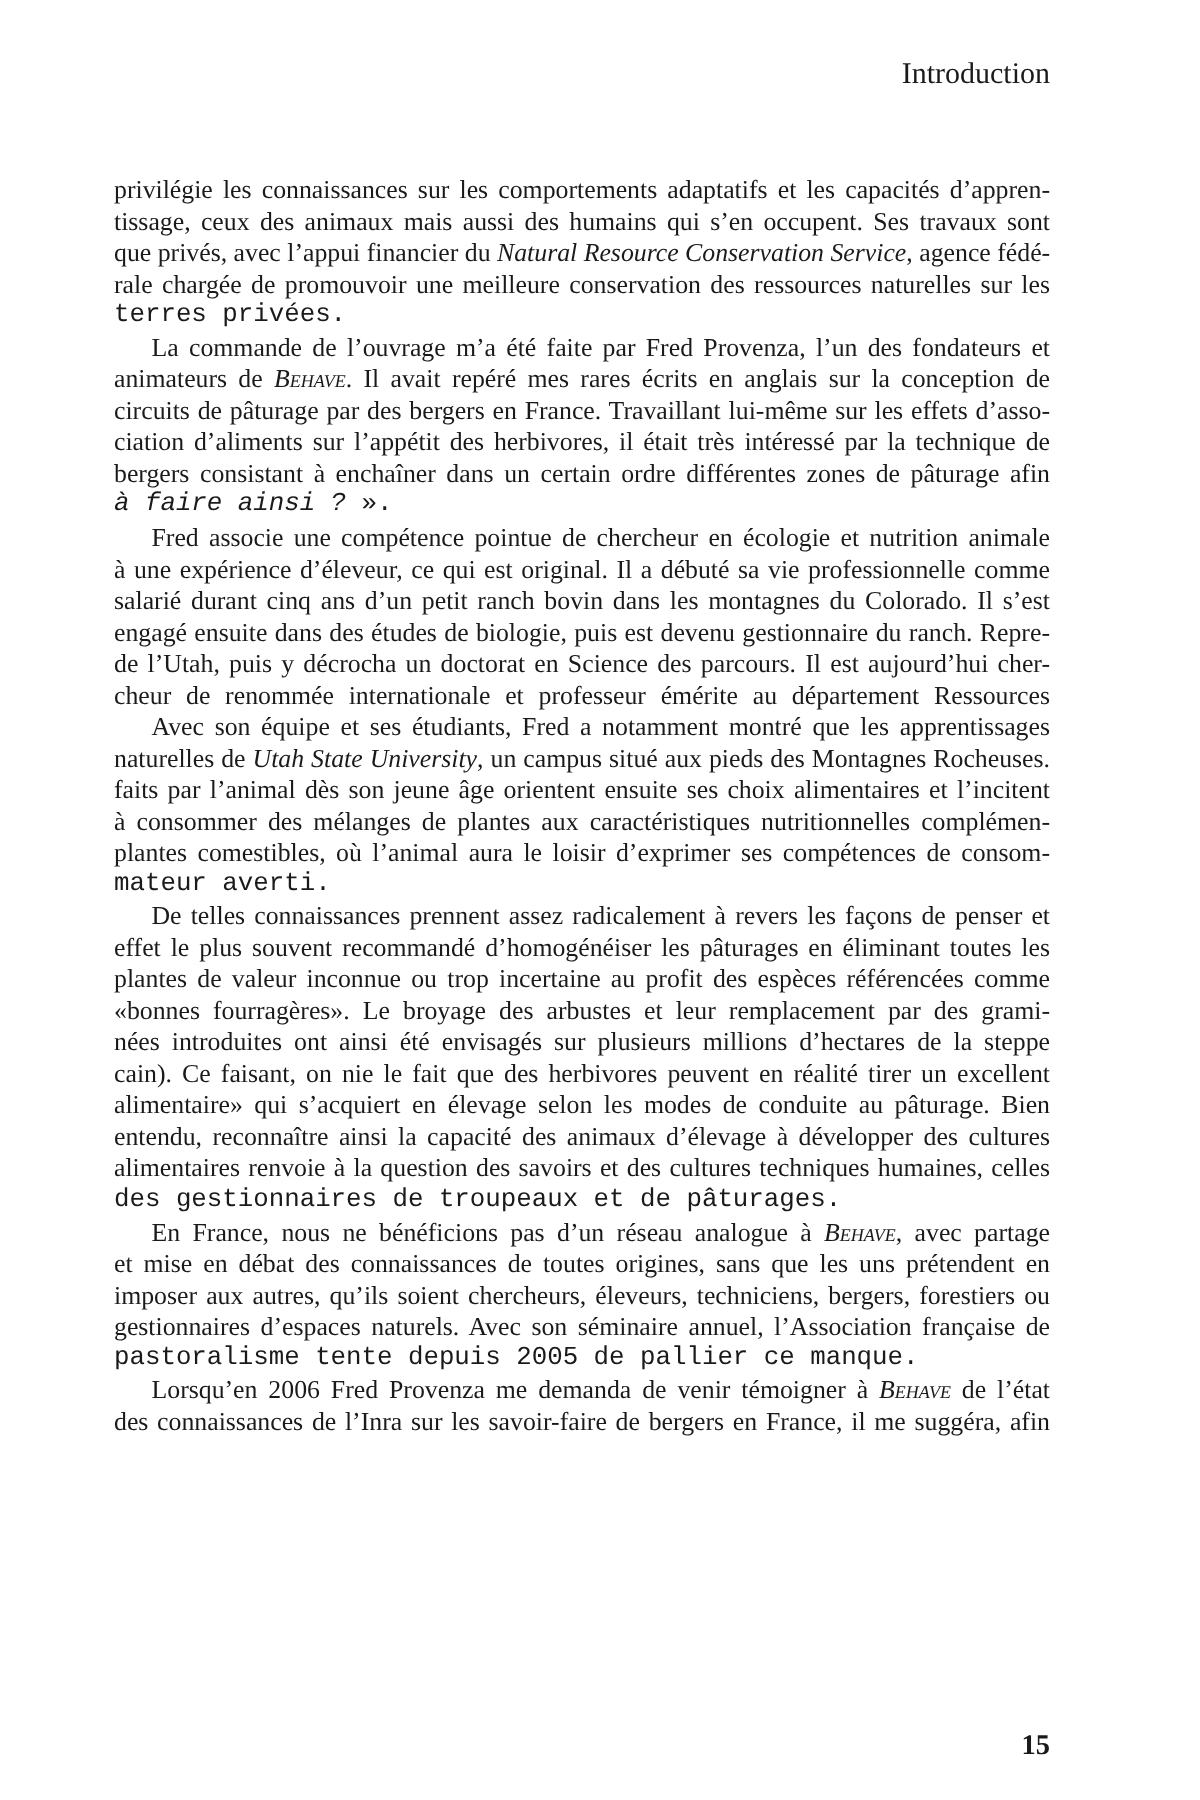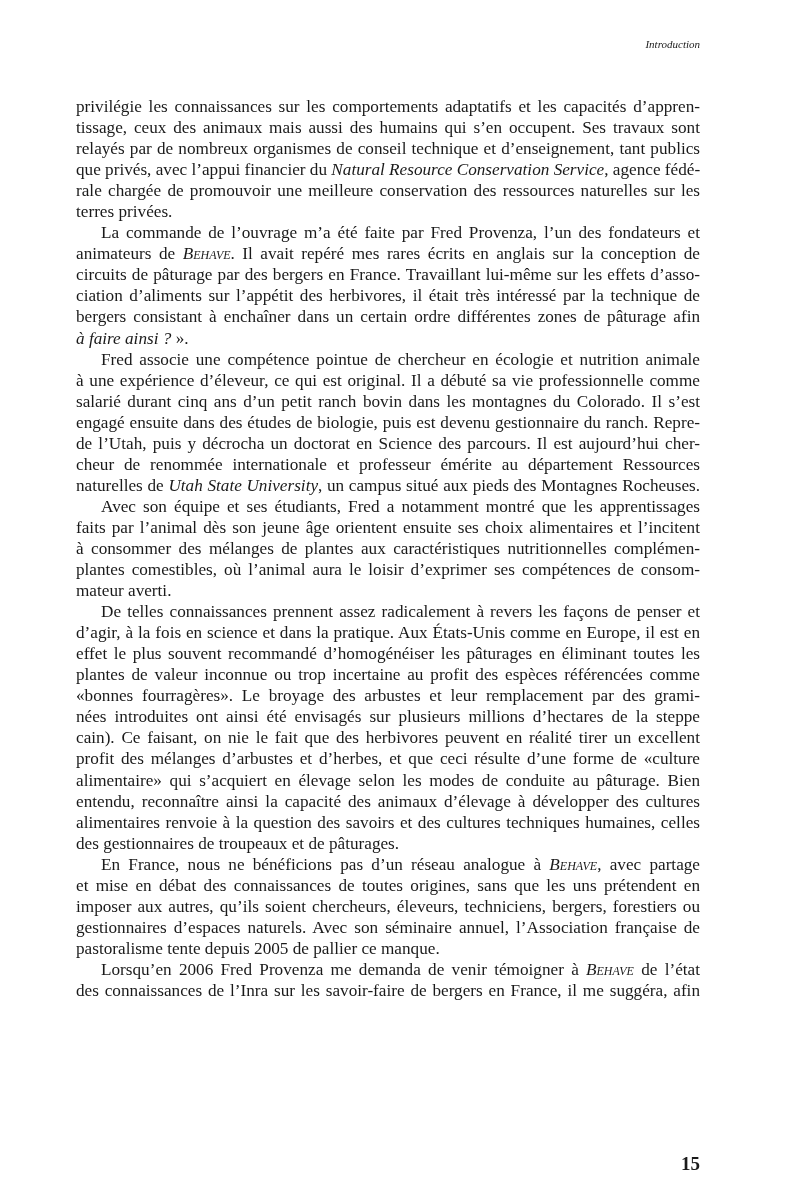--- a/index.html
+++ b/index.html
@@ -12,41 +12,41 @@
       height: 1200px;
       position: relative;
       overflow: hidden;
       font-family: "Liberation Serif", "DejaVu Serif", serif;
       color: #1a1a1a;
     }
     .running-head {
       position: absolute;
       top: 38px;
       right: 100px;
-      font-size: 11px;
+      font-size: 20px;
       letter-spacing: 0;
-      font-style: italic;
     }
     .body-text {
       position: absolute;
-      top: 96px;
+      top: 116px;
       left: 76px;
       width: 624px;
       font-size: 17.2px;
       line-height: 21.05px;
     }
     .line {
       display: block;
       white-space: nowrap;
       text-align: justify;
       text-align-last: justify;
       height: 21.05px;
     }
     .line.last {
       text-align-last: left;
+      font-family: Liberation Mono, monospace;
     }
     .line.indent {
       text-indent: 25px;
     }
     .sc {
       font-style: italic;
       font-variant: small-caps;
     }
     .page-number {
       position: absolute;
@@ -57,50 +57,47 @@
     }
   </style>
 </head>
 <body>
 
 <div class="running-head">Introduction</div>
 
 <div class="body-text" id="body-text">
     <span class="line">privilégie les connaissances sur les comportements adaptatifs et les capacités d’appren-</span>
     <span class="line">tissage, ceux des animaux mais aussi des humains qui s’en occupent. Ses travaux sont</span>
-    <span class="line">relayés par de nombreux organismes de conseil technique et d’enseignement, tant publics</span>
     <span class="line">que privés, avec l’appui financier du <i>Natural Resource Conservation Service</i>, agence fédé-</span>
     <span class="line">rale chargée de promouvoir une meilleure conservation des ressources naturelles sur les</span>
     <span class="line last">terres privées.</span>
     <span class="line indent">La commande de l’ouvrage m’a été faite par Fred Provenza, l’un des fondateurs et</span>
     <span class="line">animateurs de <span class="sc">Behave</span>. Il avait repéré mes rares écrits en anglais sur la conception de</span>
     <span class="line">circuits de pâturage par des bergers en France. Travaillant lui-même sur les effets d’asso-</span>
     <span class="line">ciation d’aliments sur l’appétit des herbivores, il était très intéressé par la technique de</span>
     <span class="line">bergers consistant à enchaîner dans un certain ordre différentes zones de pâturage afin</span>
     <span class="line last"><i>à faire ainsi ?</i> ».</span>
     <span class="line indent">Fred associe une compétence pointue de chercheur en écologie et nutrition animale</span>
     <span class="line">à une expérience d’éleveur, ce qui est original. Il a débuté sa vie professionnelle comme</span>
     <span class="line">salarié durant cinq ans d’un petit ranch bovin dans les montagnes du Colorado. Il s’est</span>
     <span class="line">engagé ensuite dans des études de biologie, puis est devenu gestionnaire du ranch. Repre-</span>
     <span class="line">de l’Utah, puis y décrocha un doctorat en Science des parcours. Il est aujourd’hui cher-</span>
     <span class="line">cheur de renommée internationale et professeur émérite au département Ressources</span>
+    <span class="line indent">Avec son équipe et ses étudiants, Fred a notamment montré que les apprentissages</span>
     <span class="line">naturelles de <i>Utah State University</i>, un campus situé aux pieds des Montagnes Rocheuses.</span>
-    <span class="line indent">Avec son équipe et ses étudiants, Fred a notamment montré que les apprentissages</span>
     <span class="line">faits par l’animal dès son jeune âge orientent ensuite ses choix alimentaires et l’incitent</span>
     <span class="line">à consommer des mélanges de plantes aux caractéristiques nutritionnelles complémen-</span>
     <span class="line">plantes comestibles, où l’animal aura le loisir d’exprimer ses compétences de consom-</span>
     <span class="line last">mateur averti.</span>
     <span class="line indent">De telles connaissances prennent assez radicalement à revers les façons de penser et</span>
-    <span class="line">d’agir, à la fois en science et dans la pratique. Aux États-Unis comme en Europe, il est en</span>
     <span class="line">effet le plus souvent recommandé d’homogénéiser les pâturages en éliminant toutes les</span>
     <span class="line">plantes de valeur inconnue ou trop incertaine au profit des espèces référencées comme</span>
     <span class="line">«bonnes fourragères». Le broyage des arbustes et leur remplacement par des grami-</span>
     <span class="line">nées introduites ont ainsi été envisagés sur plusieurs millions d’hectares de la steppe</span>
     <span class="line">cain). Ce faisant, on nie le fait que des herbivores peuvent en réalité tirer un excellent</span>
-    <span class="line">profit des mélanges d’arbustes et d’herbes, et que ceci résulte d’une forme de «culture</span>
     <span class="line">alimentaire» qui s’acquiert en élevage selon les modes de conduite au pâturage. Bien</span>
     <span class="line">entendu, reconnaître ainsi la capacité des animaux d’élevage à développer des cultures</span>
     <span class="line">alimentaires renvoie à la question des savoirs et des cultures techniques humaines, celles</span>
     <span class="line last">des gestionnaires de troupeaux et de pâturages.</span>
     <span class="line indent">En France, nous ne bénéficions pas d’un réseau analogue à <span class="sc">Behave</span>, avec partage</span>
     <span class="line">et mise en débat des connaissances de toutes origines, sans que les uns prétendent en</span>
     <span class="line">imposer aux autres, qu’ils soient chercheurs, éleveurs, techniciens, bergers, forestiers ou</span>
     <span class="line">gestionnaires d’espaces naturels. Avec son séminaire annuel, l’Association française de</span>
     <span class="line last">pastoralisme tente depuis 2005 de pallier ce manque.</span>
     <span class="line indent">Lorsqu’en 2006 Fred Provenza me demanda de venir témoigner à <span class="sc">Behave</span> de l’état</span>

